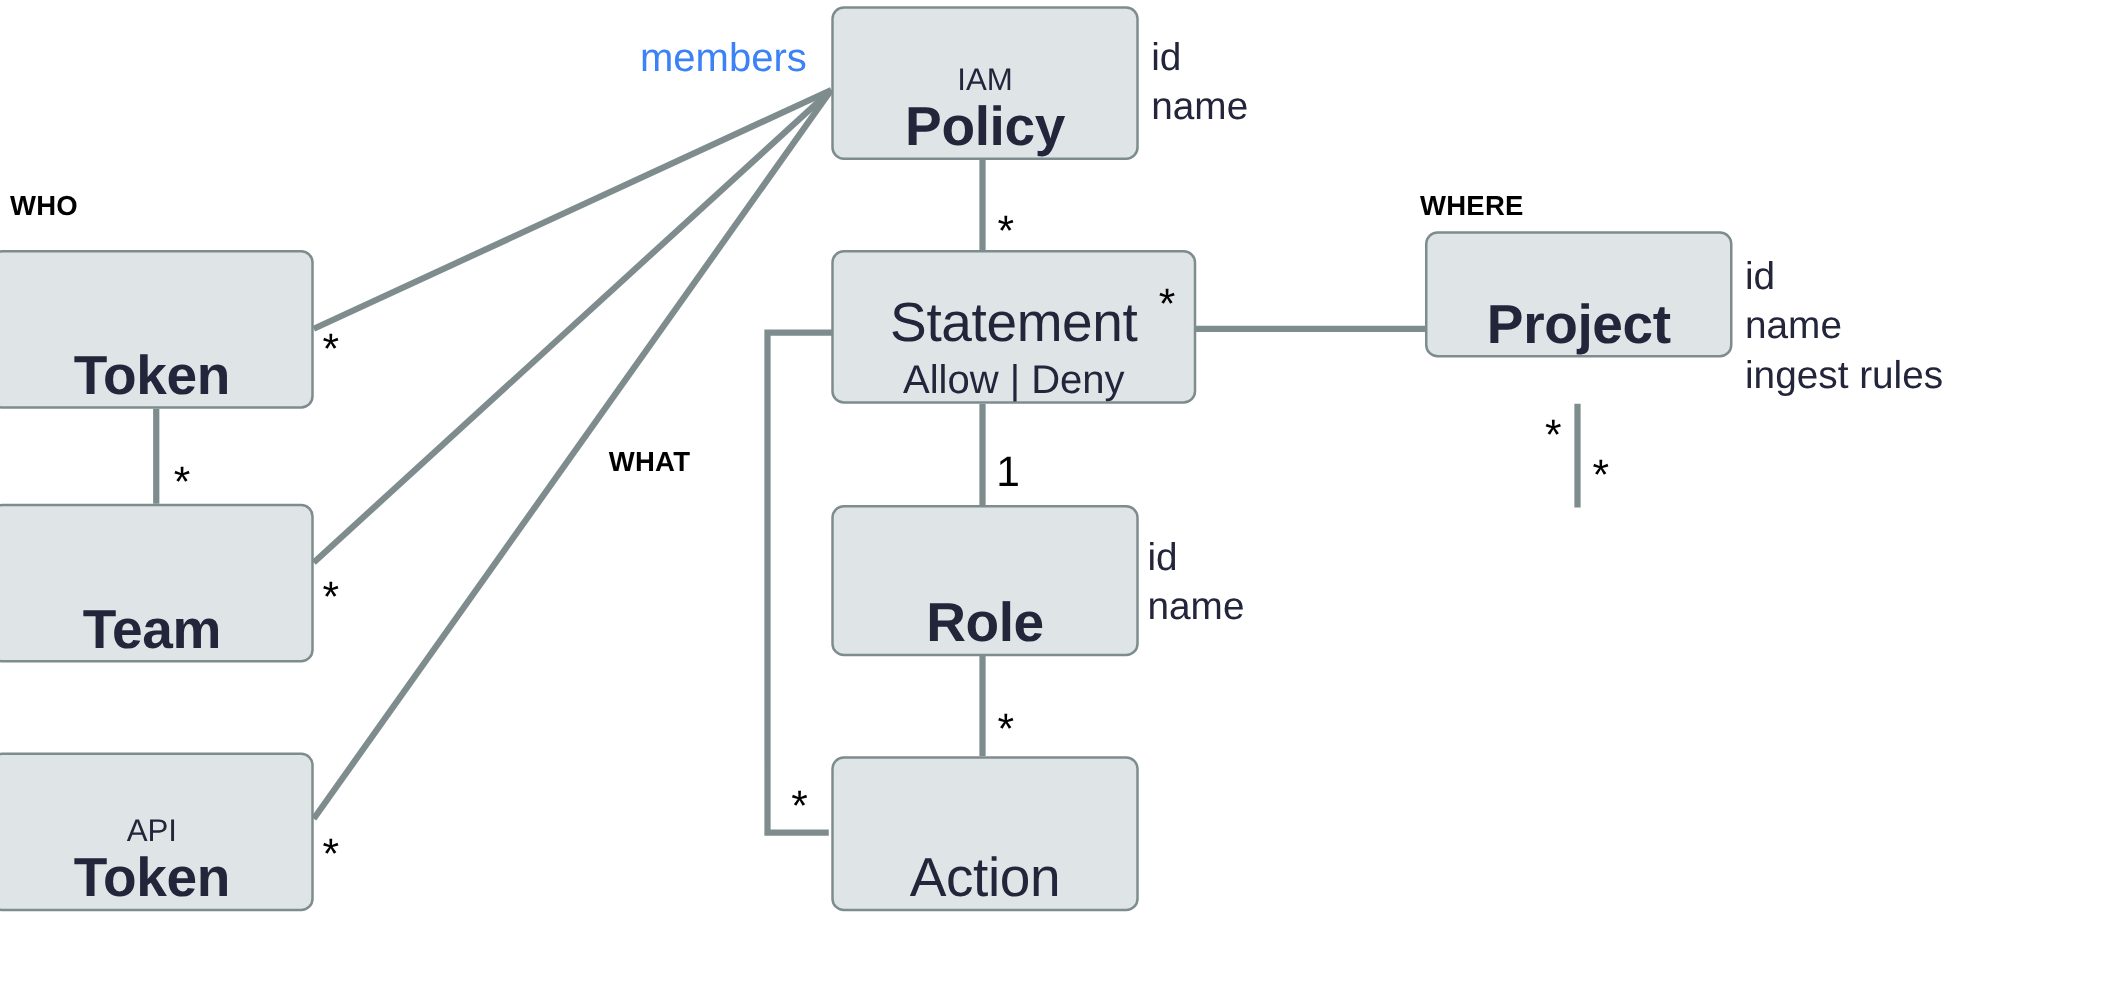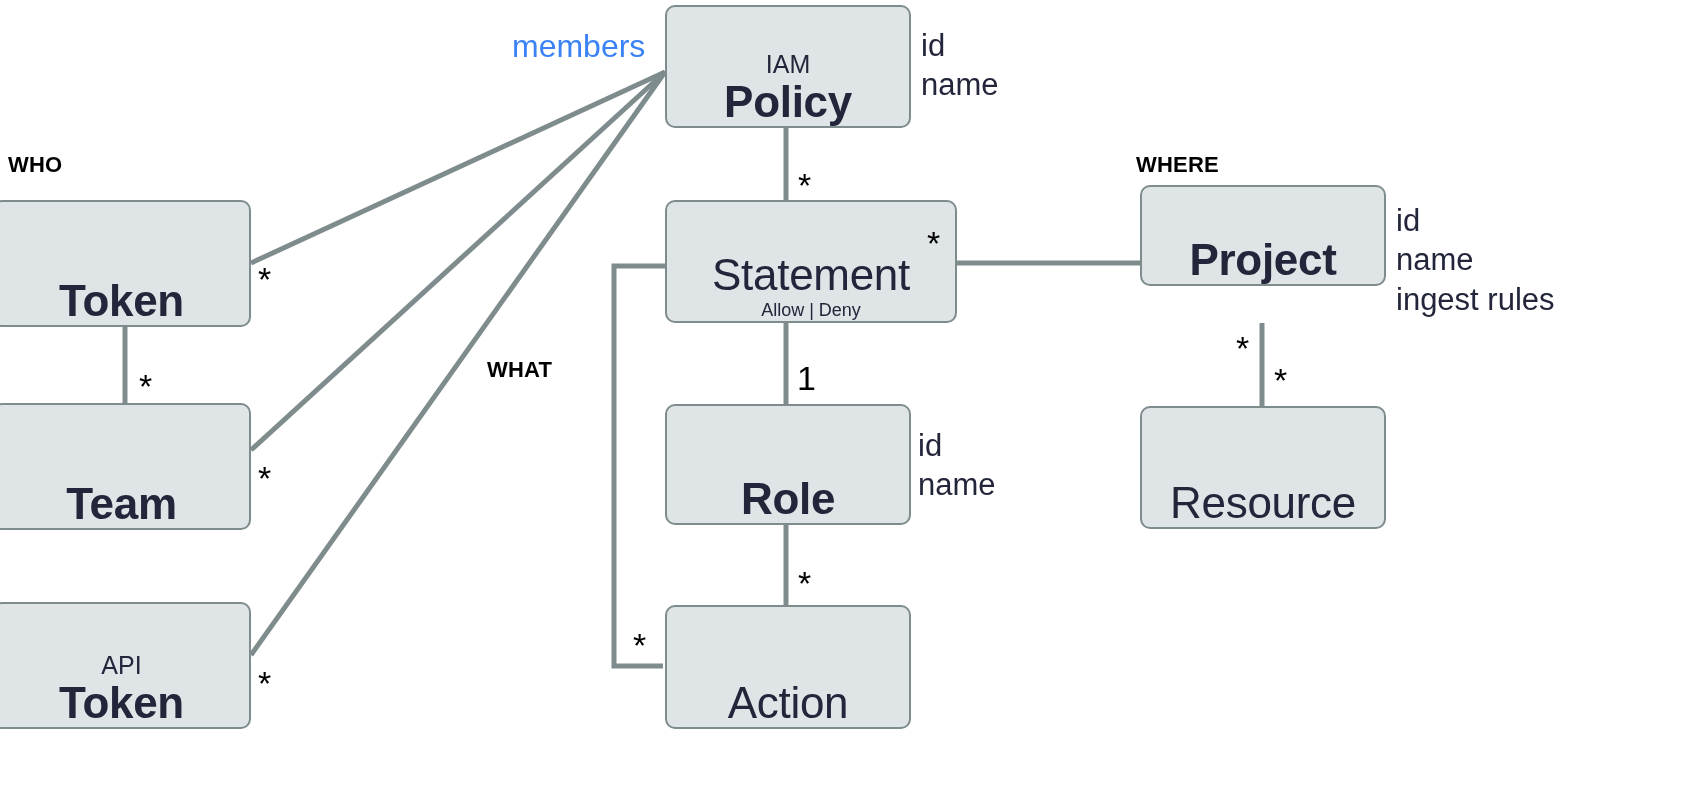--- a/index.html
+++ b/index.html
@@ -34,21 +34,21 @@
   }
   .node.bold .title{font-weight:bold;}
   .node .kicker{
     font-size:25px;
     line-height:1.1;
     font-weight:normal;
     margin-bottom:1px;
     white-space:nowrap;
   }
   .node .sub{
-    font-size:18px;
+    font-size:32px;
     line-height:1.1;
     font-weight:normal;
     margin-top:3px;
     white-space:nowrap;
   }
 
   .group-label{
     position:absolute;
     font-size:22px;
     font-weight:bold;
@@ -139,23 +139,20 @@
   </div>
 
   <div class="node" style="left:665px;top:605px;width:246px;height:124px;">
     <div class="title">Action</div>
   </div>
 
   <div class="node bold" style="left:1140px;top:185px;width:246px;height:101px;">
     <div class="title">Project</div>
   </div>
 
-  <div class="node" style="left:1140px;top:406px;width:246px;height:123px;">
-    <div class="title">Resource</div>
-  </div>
 
   <div class="attrs" style="left:921px;top:26px;white-space:pre;">id
 name</div>
   <div class="attrs" style="left:918px;top:426px;white-space:pre;">id
 name</div>
   <div class="attrs" style="left:1396px;top:201px;white-space:pre;">id
 name
 ingest rules</div>
 
   <div class="edge-label" style="left:512px;top:28px;">members</div>

